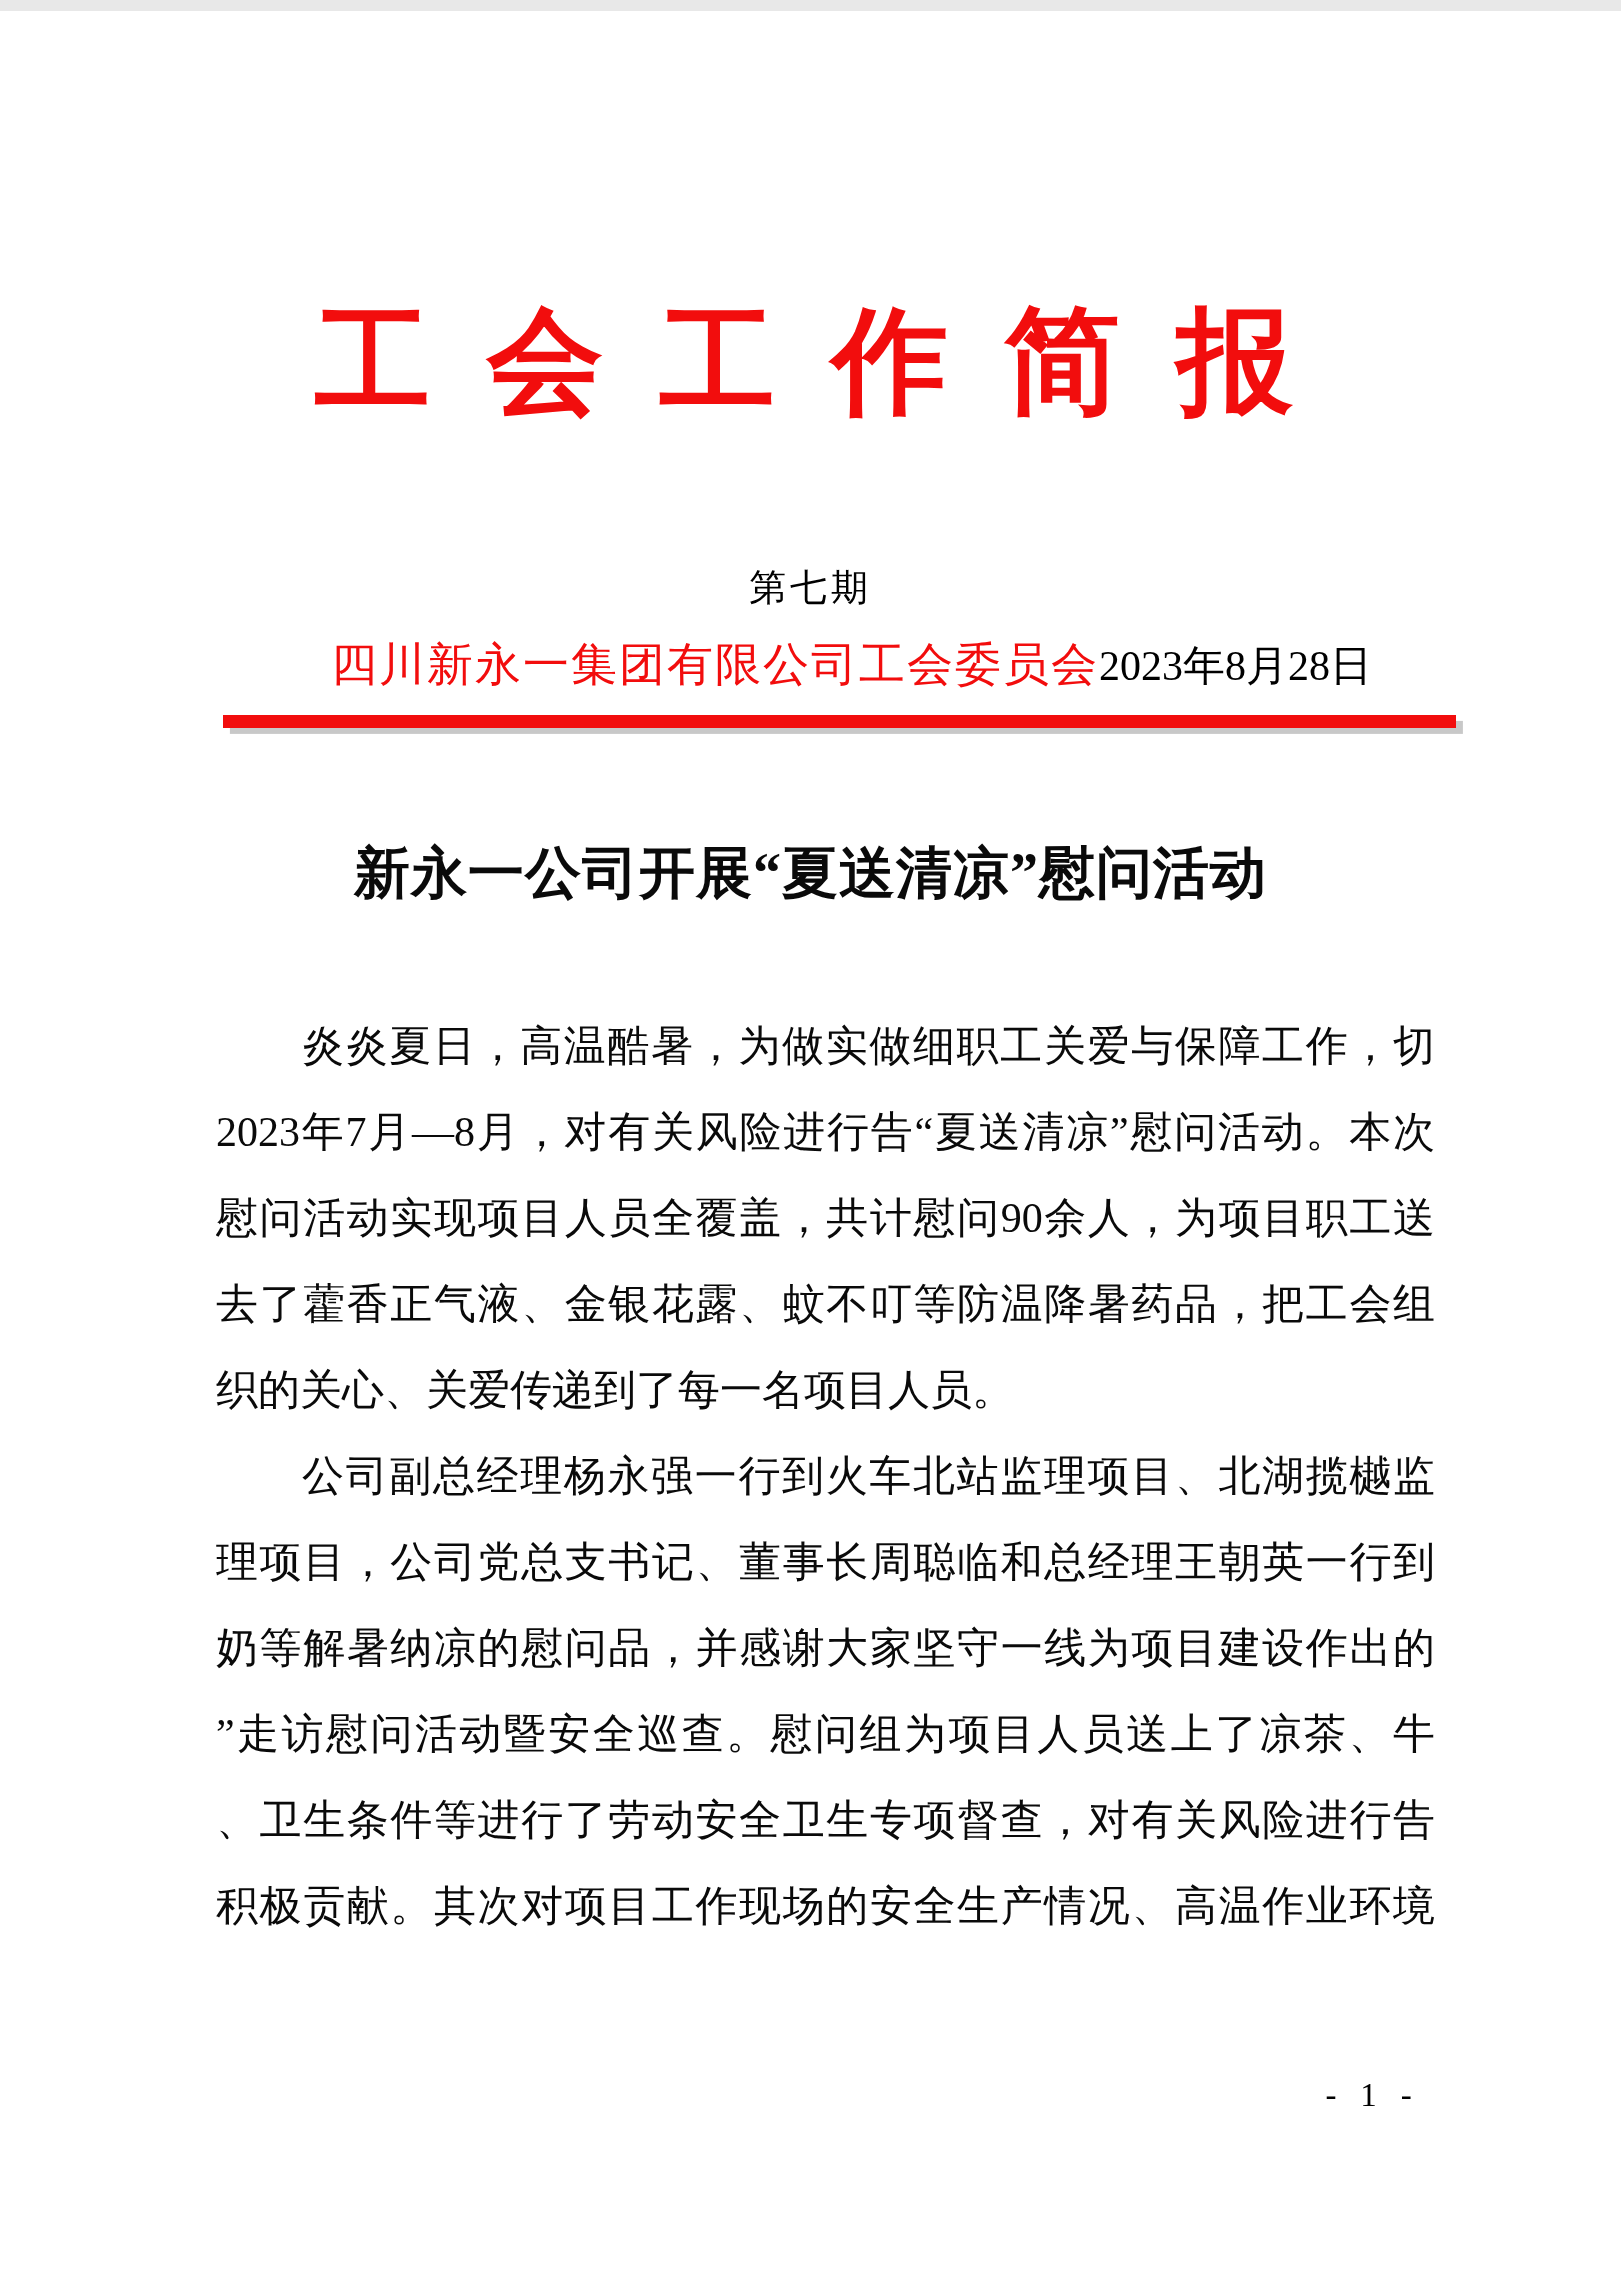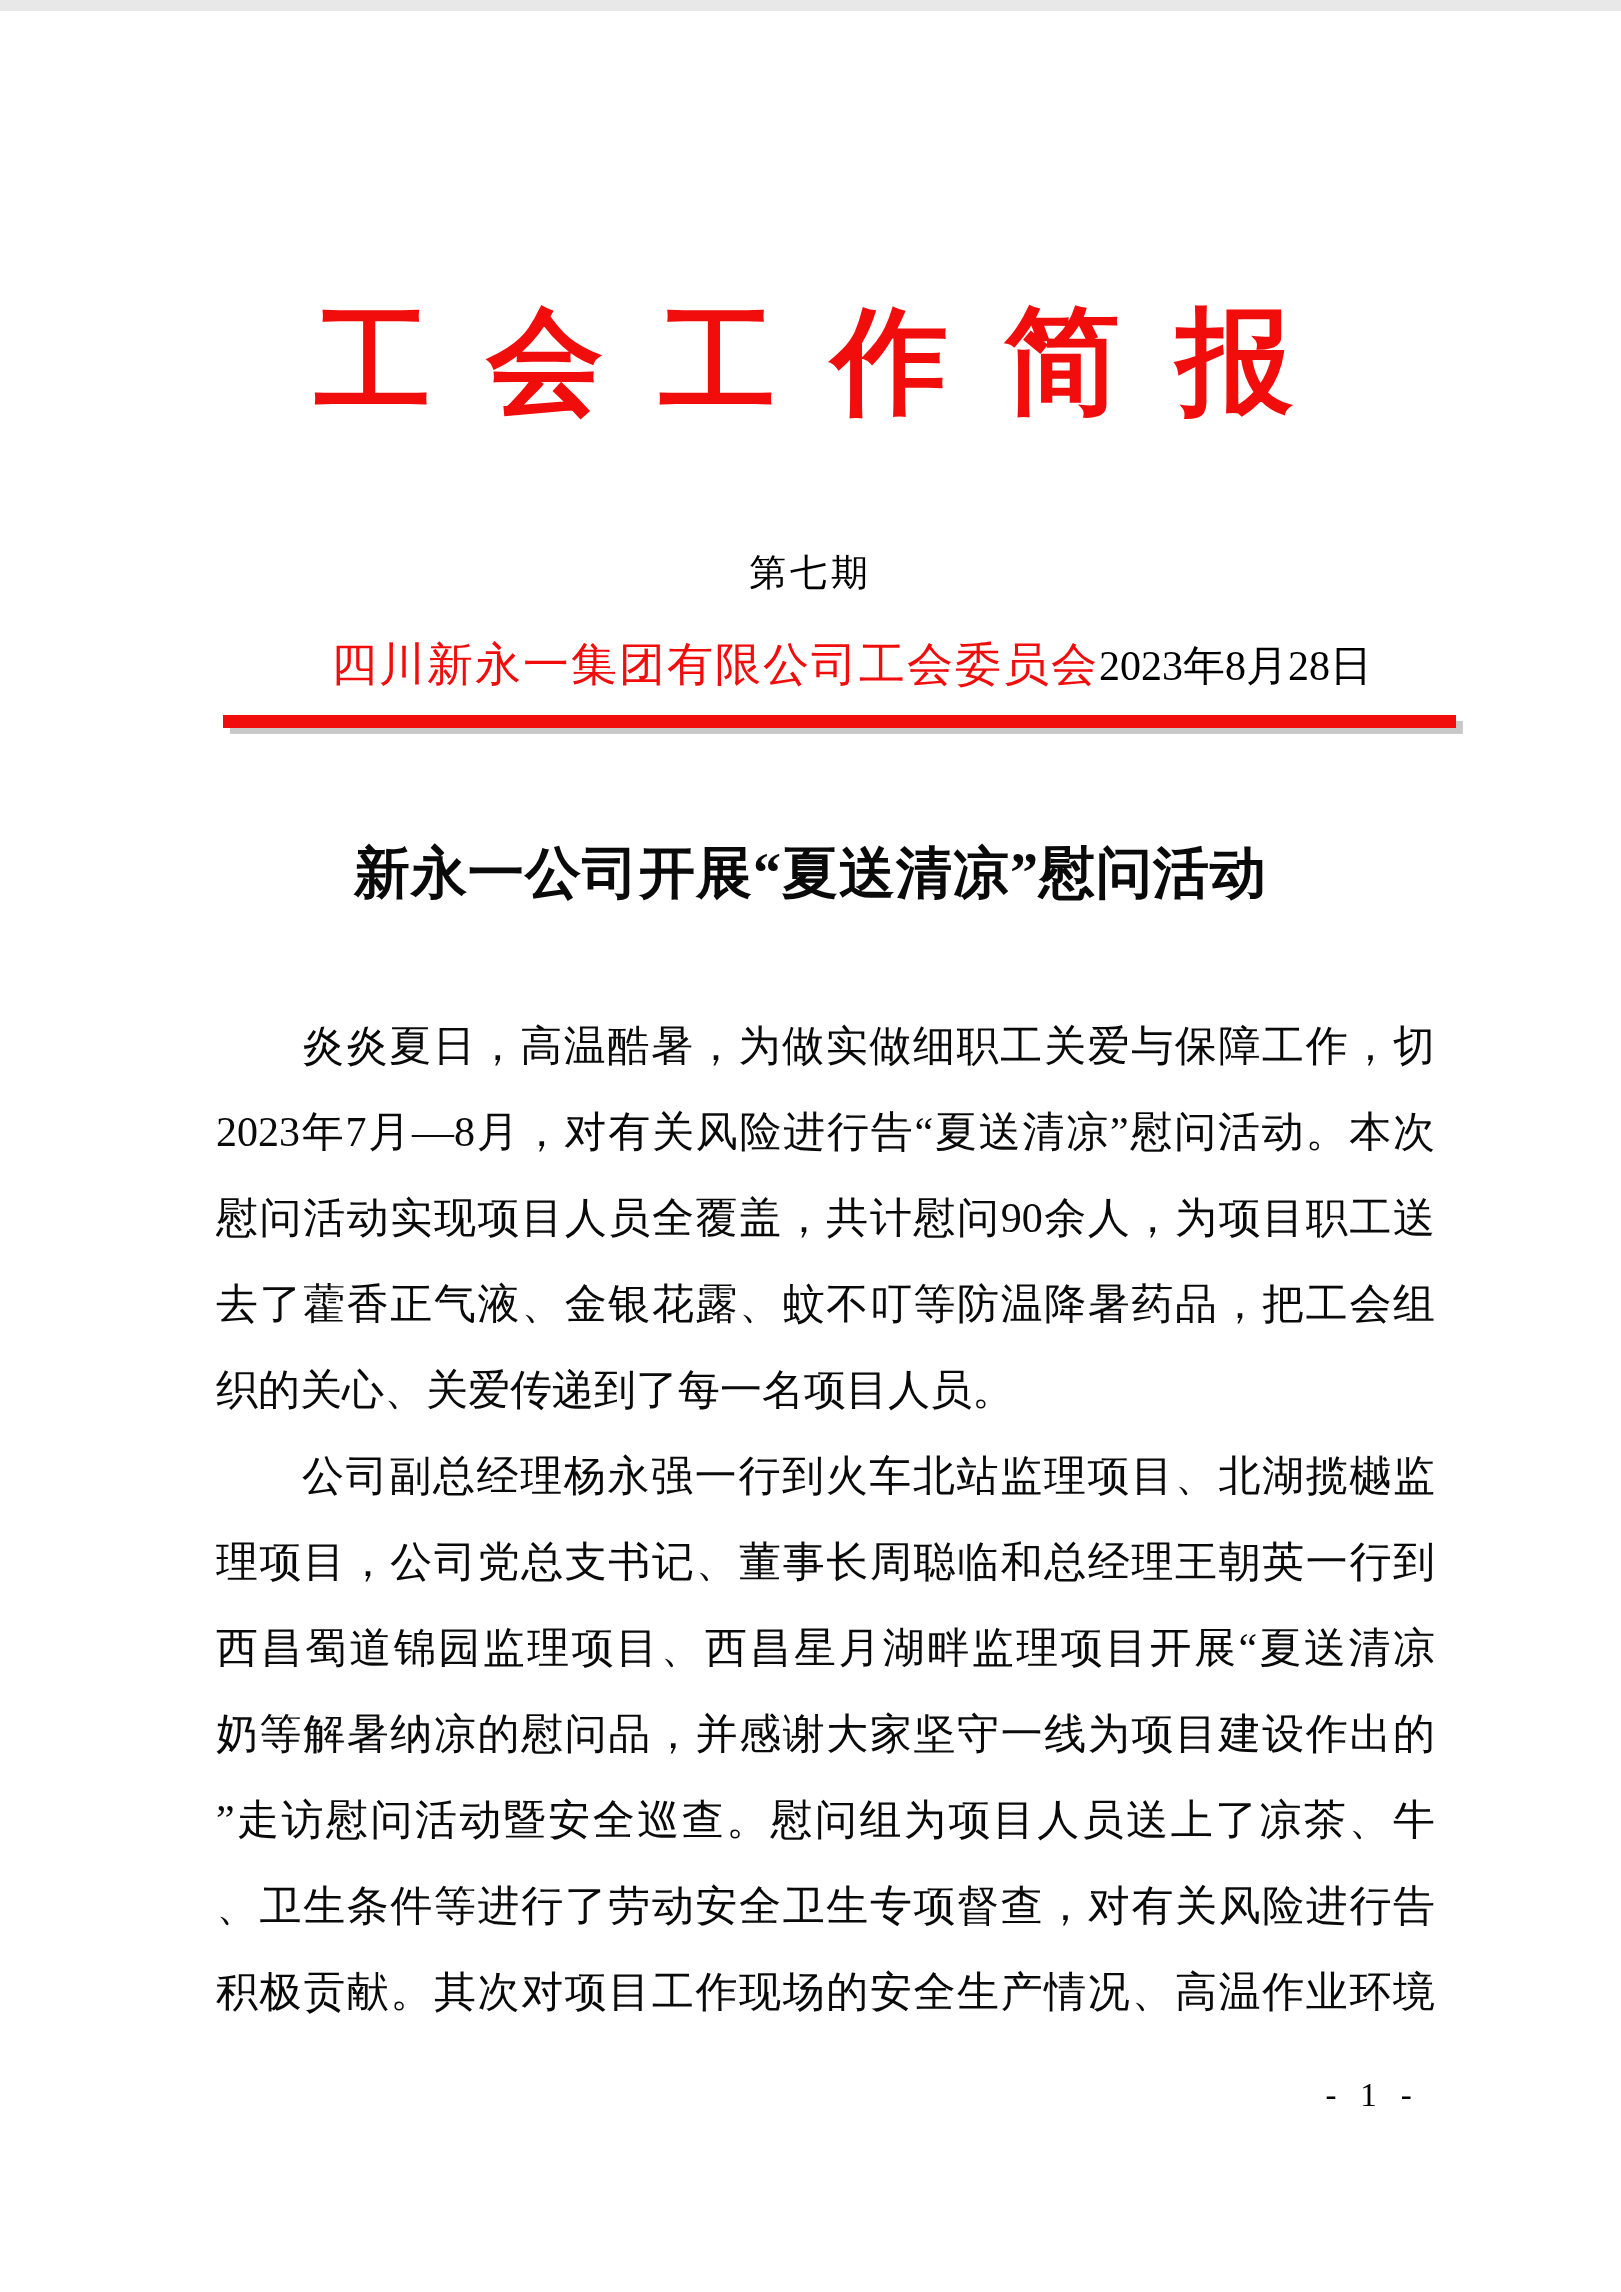--- a/index.html
+++ b/index.html
@@ -22,21 +22,21 @@
     text-align: center;
     font-size: 116px;
     font-weight: bold;
     color: #f20d0d;
     letter-spacing: 13.7px;
     line-height: 1.45;
     white-space: nowrap;
   }
   .issue {
     position: absolute;
-    top: 537px; left: 0; right: 0;
+    top: 552px; left: 0; right: 0;
     text-align: center;
     font-size: 37px;
     letter-spacing: 3.9px;
     color: #000;
   }
   .pub-row {
     position: absolute;
     top: 623px; left: 235px; right: 167px;
     display: flex;
     justify-content: flex-end;
@@ -120,21 +120,20 @@
   <h2 class="article-title">新永一公司开展“夏送清凉”慰问活动</h2>
 
   <div class="body-text">
     <div class="line indent">炎炎夏日，高温酷暑，为做实做细职工关爱与保障工作，切</div>
     <div class="line">2023年7月—8月，对有关风险进行告“夏送清凉”慰问活动。本次</div>
     <div class="line">慰问活动实现项目人员全覆盖，共计慰问90余人，为项目职工送</div>
     <div class="line">去了藿香正气液、金银花露、蚊不叮等防温降暑药品，把工会组</div>
     <div class="line short">织的关心、关爱传递到了每一名项目人员。</div>
     <div class="line indent">公司副总经理杨永强一行到火车北站监理项目、北湖揽樾监</div>
     <div class="line">理项目，公司党总支书记、董事长周聪临和总经理王朝英一行到</div>
-    <div class="line">西昌蜀道锦园监理项目、西昌星月湖畔监理项目开展“夏送清凉</div>
     <div class="line">奶等解暑纳凉的慰问品，并感谢大家坚守一线为项目建设作出的</div>
     <div class="line">”走访慰问活动暨安全巡查。慰问组为项目人员送上了凉茶、牛</div>
     <div class="line">、卫生条件等进行了劳动安全卫生专项督查，对有关风险进行告</div>
     <div class="line">积极贡献。其次对项目工作现场的安全生产情况、高温作业环境</div>
   </div>
 
   <div class="page-number">- 1 -</div>
 
 </div>
 

